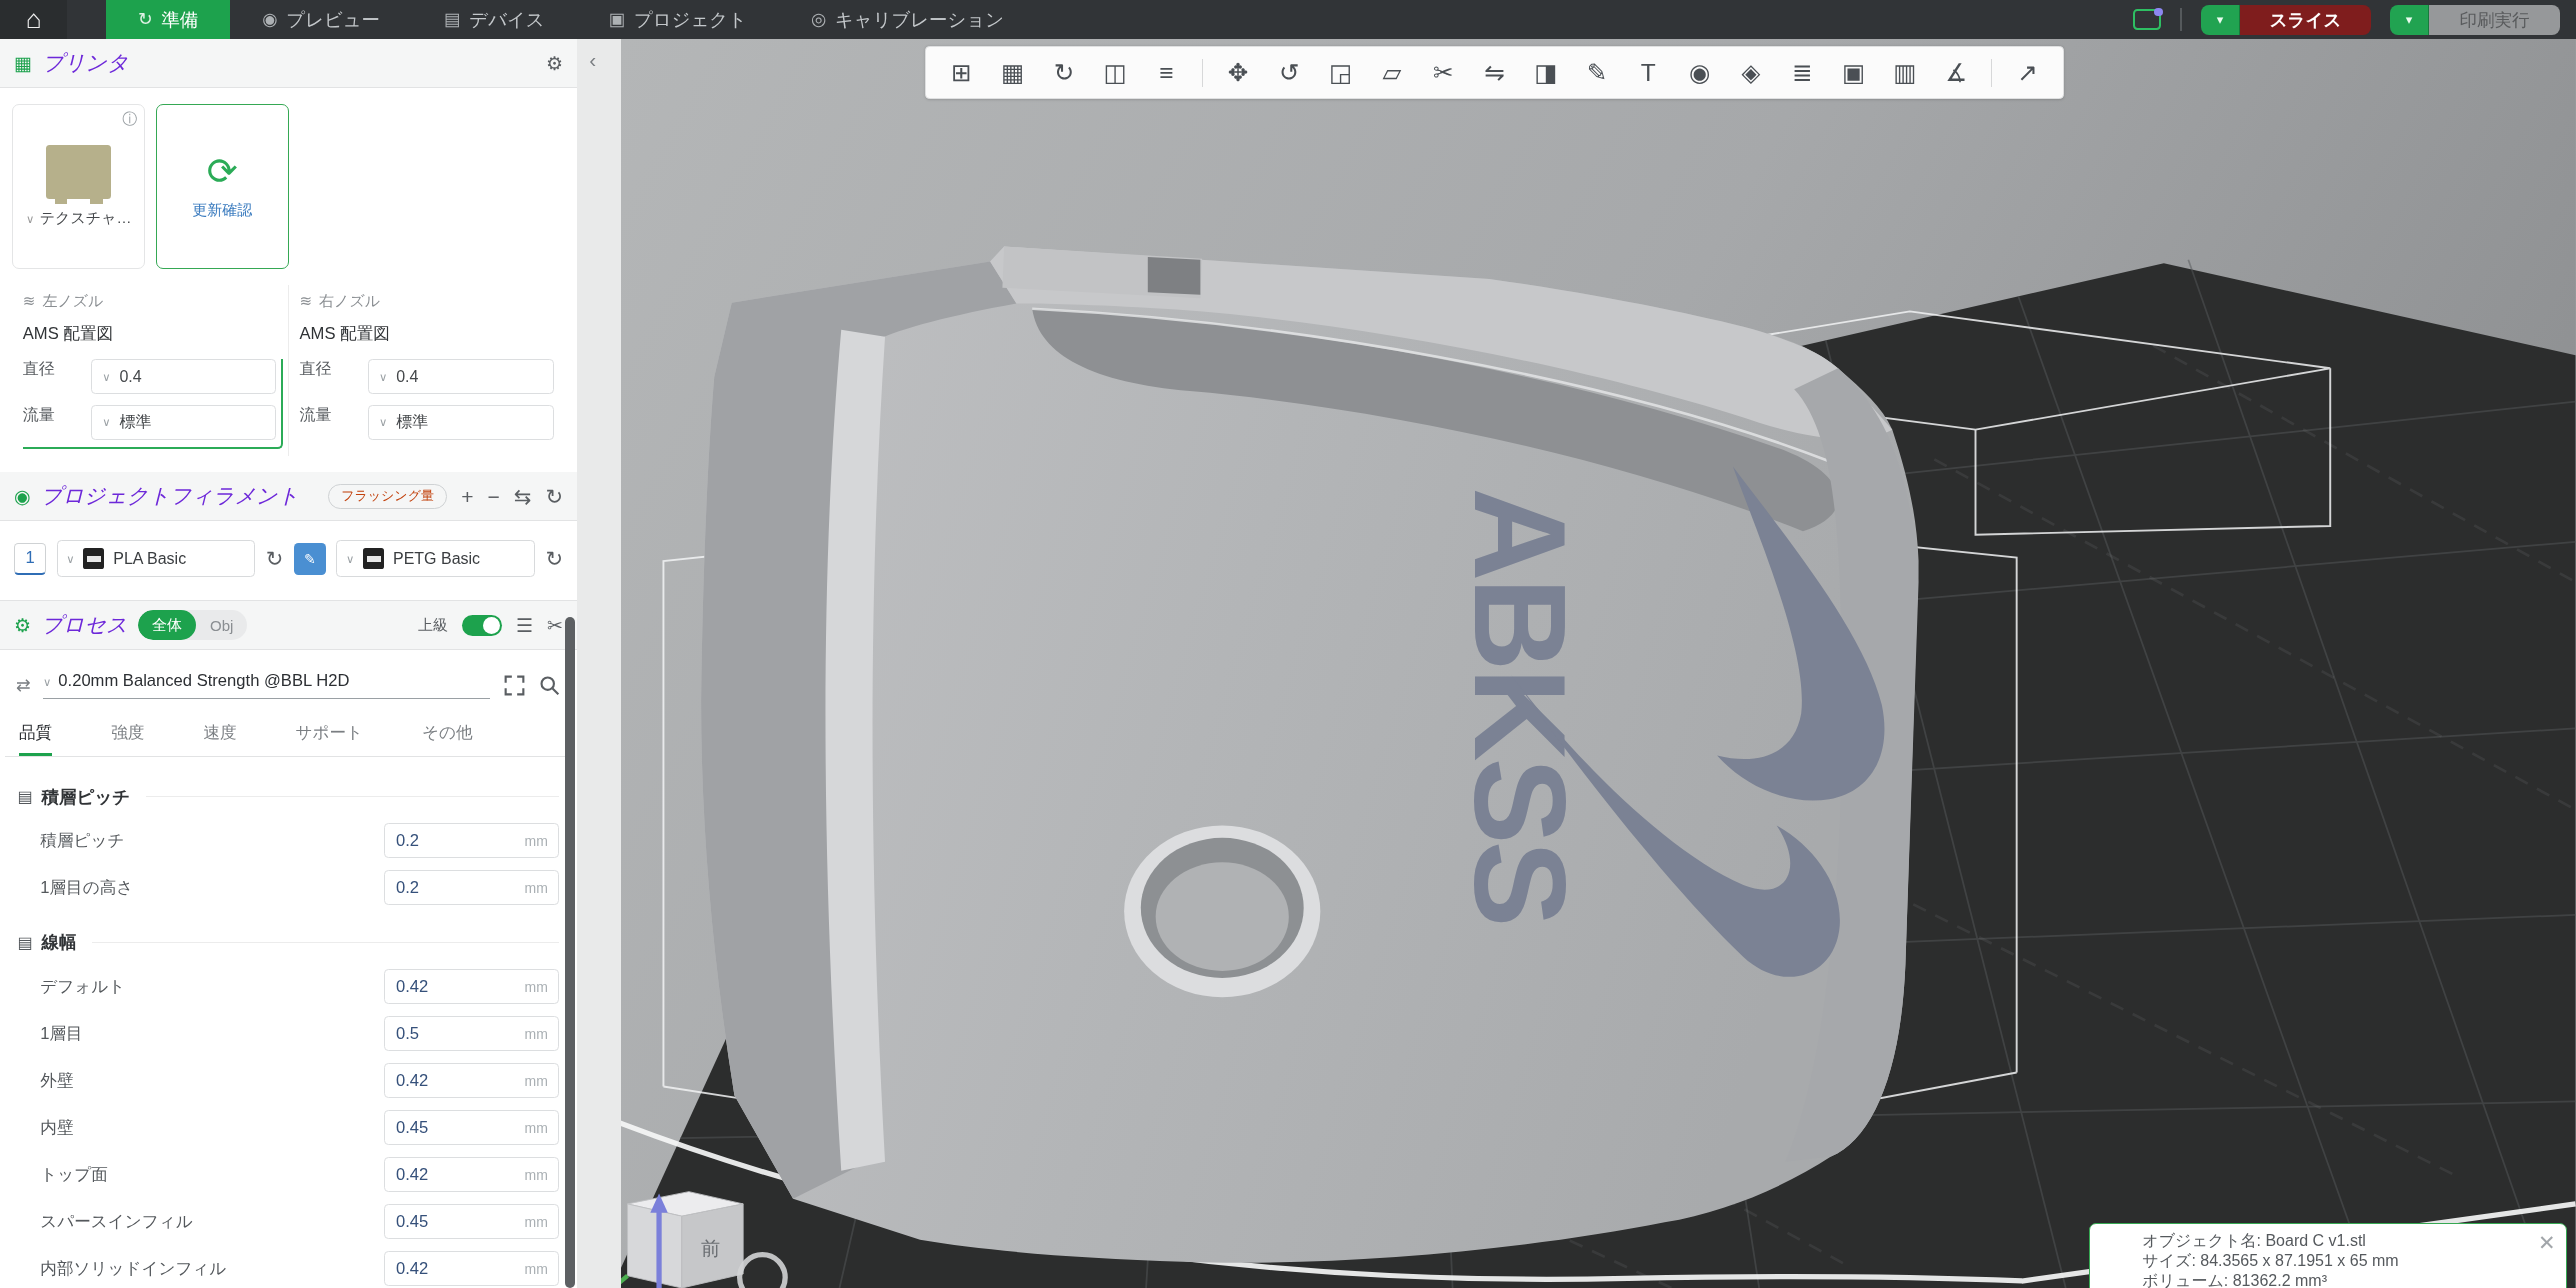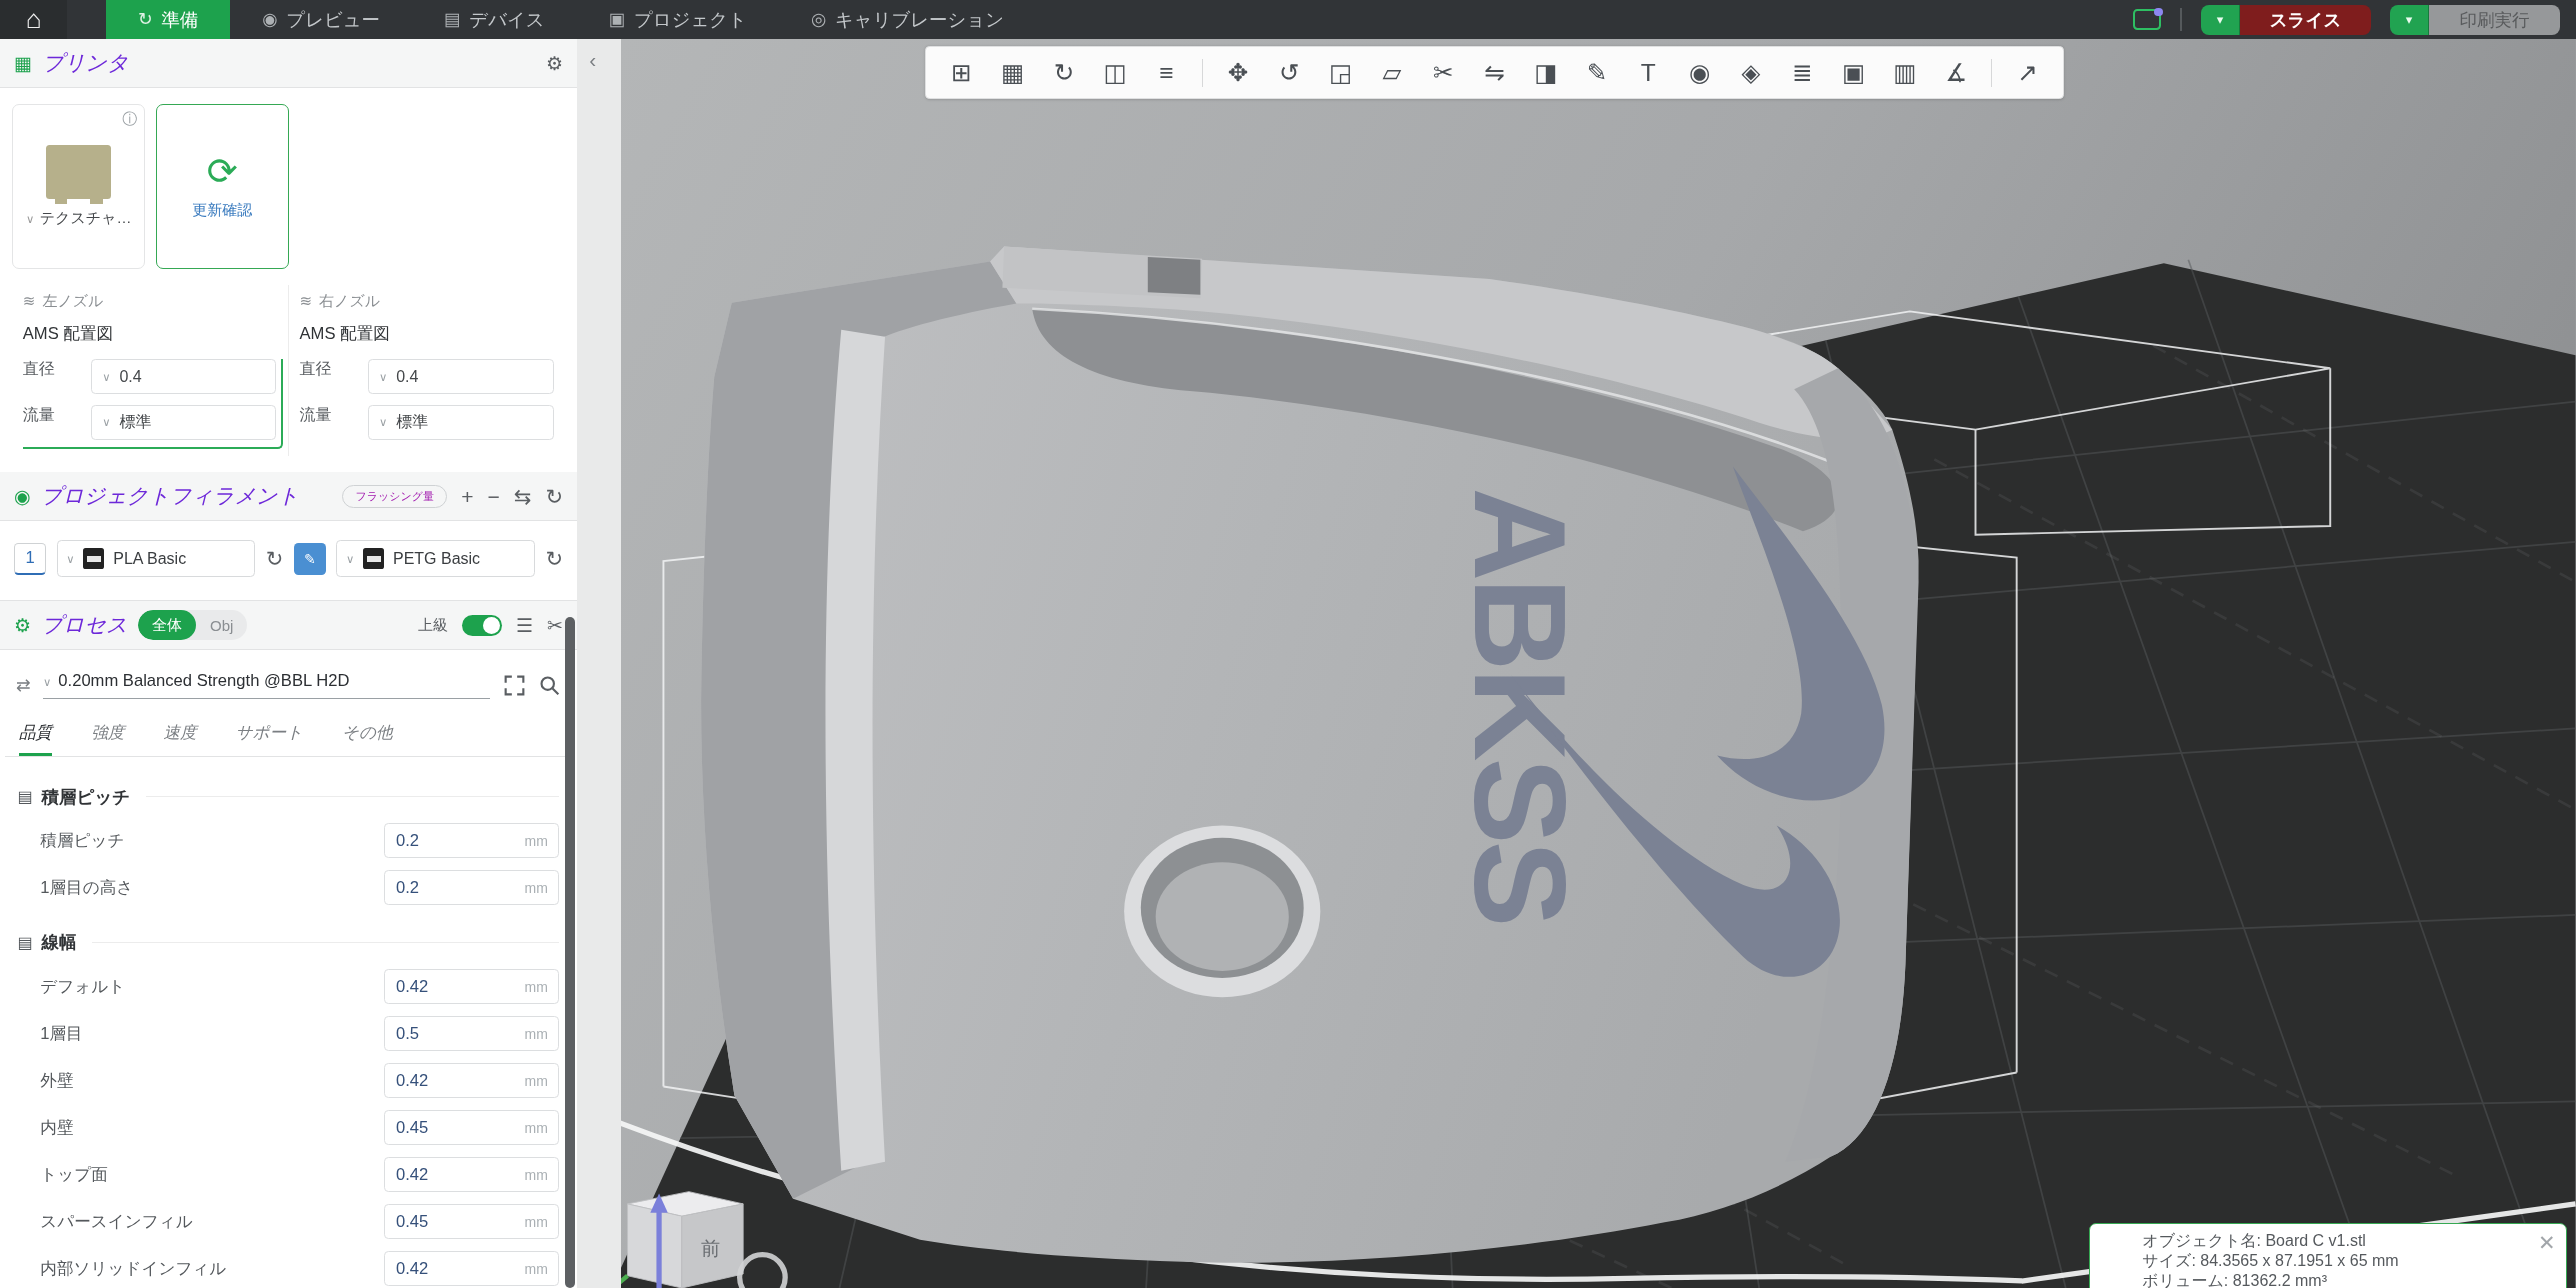--- a/index.html
+++ b/index.html
@@ -68,21 +68,21 @@
   .nz-row .nlab { width:68px; font-size:16px; color:#5a5e62; }
   .nz-select { flex:1; height:35px; border:0.9px solid #dcdee0; border-radius:4.4px; background:#fff;
     display:flex; align-items:center; padding:0 10.5px; gap:8.8px; font-size:16px; color:#44474a; cursor:pointer; }
   .nz-select .caret { color:#9aa0a4; font-size:11.4px; }
   .nz-left-hl { border-bottom:2.6px solid #2bab57; border-right:2.6px solid #2bab57;
     border-radius:0 0 5.3px 0; padding-bottom:7px; padding-right:5.3px; margin-right:-5.3px; }
 
   .hr { height:0.9px; background:#e2e3e4; }
 
   #filament-header .pill-small { border:0.9px solid #cfd2d4; border-radius:12.3px; padding:2.6px 12.3px;
-    font-size:11px; color:#a21caf; cursor:pointer; }
+    font-size:13px; color:#c2410c; cursor:pointer; }
   #filament-header .op { font-size:21px; color:#5a5e62; cursor:pointer; line-height:1; }
   #filament-row { display:flex; align-items:center; gap:10.5px; padding:19px 14px 23px 14px; }
   .fil-chip { width:32px; height:32px; border-radius:4.4px; display:flex; align-items:center; justify-content:center;
     font-size:16.6px; cursor:pointer; }
   #fil-chip-1 { border:0.9px solid #cfd2d4; background:#fff; color:#2f6db5; border-bottom:2.6px solid #2f6db5; }
   #fil-chip-2 { background:#4a8fd2; color:#fff; font-size:14px; }
   .fil-select { flex:1; height:37px; border:0.9px solid #d8dadc; border-radius:4.4px; display:flex;
     align-items:center; gap:8.8px; padding:0 8.8px; cursor:pointer; min-width:0; }
   .fil-select .caret { color:#9aa0a4; font-size:11.4px; }
   .spool { width:21px; height:21px; background:#222; border-radius:2.6px; position:relative; flex:none; }
@@ -99,21 +99,21 @@
   .toggle::after { content:""; position:absolute; right:1.8px; top:1.8px; width:17.5px; height:17.5px; background:#fff;
     border-radius:50%; }
 
   #preset-row { display:flex; align-items:center; gap:12.3px; padding:21px 16px 5.3px 16px; }
   #preset-row .picon { color:#7a7e82; font-size:17.5px; }
   #preset-name { flex:1; font-size:16.6px; color:#2c2f33; border-bottom:1.8px solid #9aa0a4; padding-bottom:7px;
     white-space:nowrap; overflow:hidden; cursor:pointer; }
   #preset-name .caret { color:#9aa0a4; font-size:11.4px; margin-right:7px; }
   #preset-row svg { cursor:pointer; }
 
-  #process-tabs { display:flex; gap:39px; padding:17.5px 19px 0 19px;font-style:italic; }
+  #process-tabs { display:flex; gap:59px; padding:17.5px 19px 0 19px; }
   .ptab { font-size:16.6px; color:#7a7e82; padding-bottom:8.8px; cursor:pointer; }
   .ptab.active { color:#2c2f33; border-bottom:3.5px solid #1da24d; }
 
   #param-area { padding:8.8px 5.3px 0 5.3px; }
   .pgroup-h { display:flex; align-items:center; gap:8.8px; padding:19px 12.3px 8.8px 12.3px; }
   .pgroup-h .gicon { color:#54585c; font-size:16px; }
   .pgroup-h .gname { font-size:17.5px; color:#303336; font-weight:bold; white-space:nowrap; }
   .pgroup-h .gline { flex:1; height:0.9px; background:#ececec; margin-left:7px; }
   .prow { display:flex; align-items:center; height:47px; padding:0 12.3px 0 35px; }
   .prow .plab { flex:1; font-size:16.6px; color:#54585c; }

